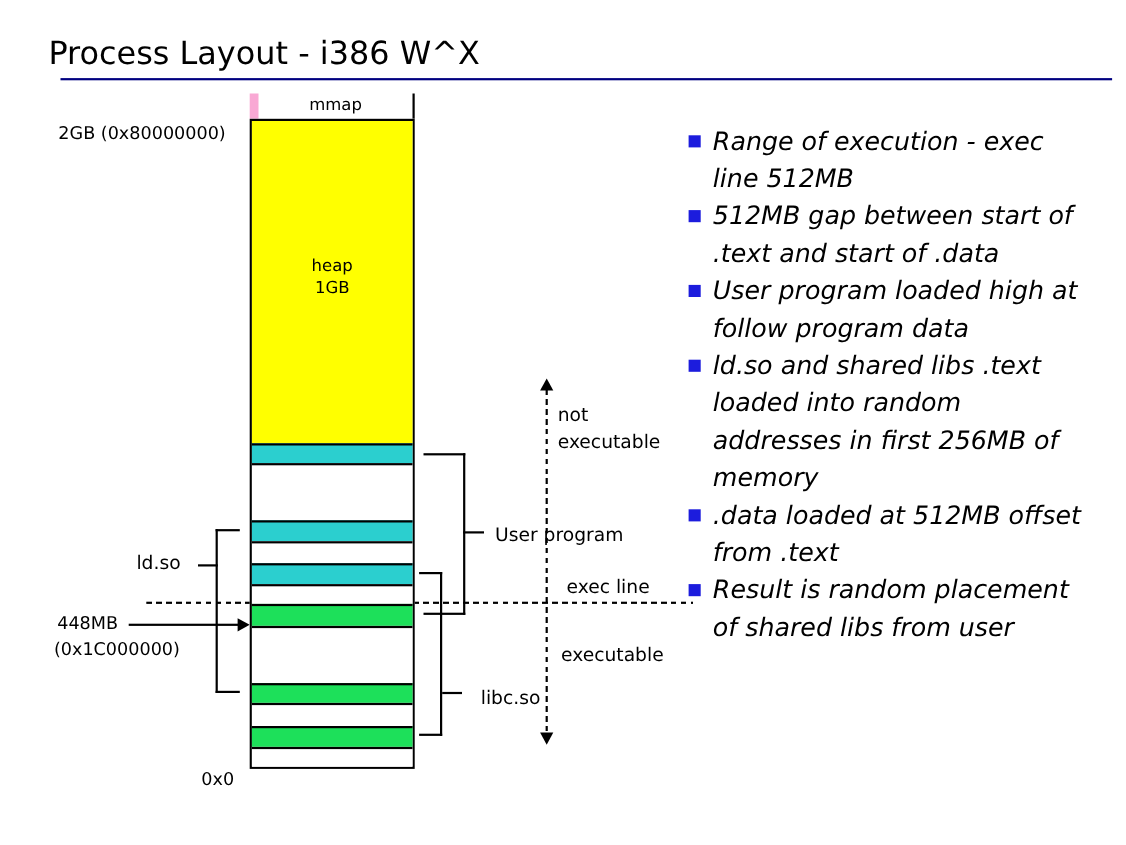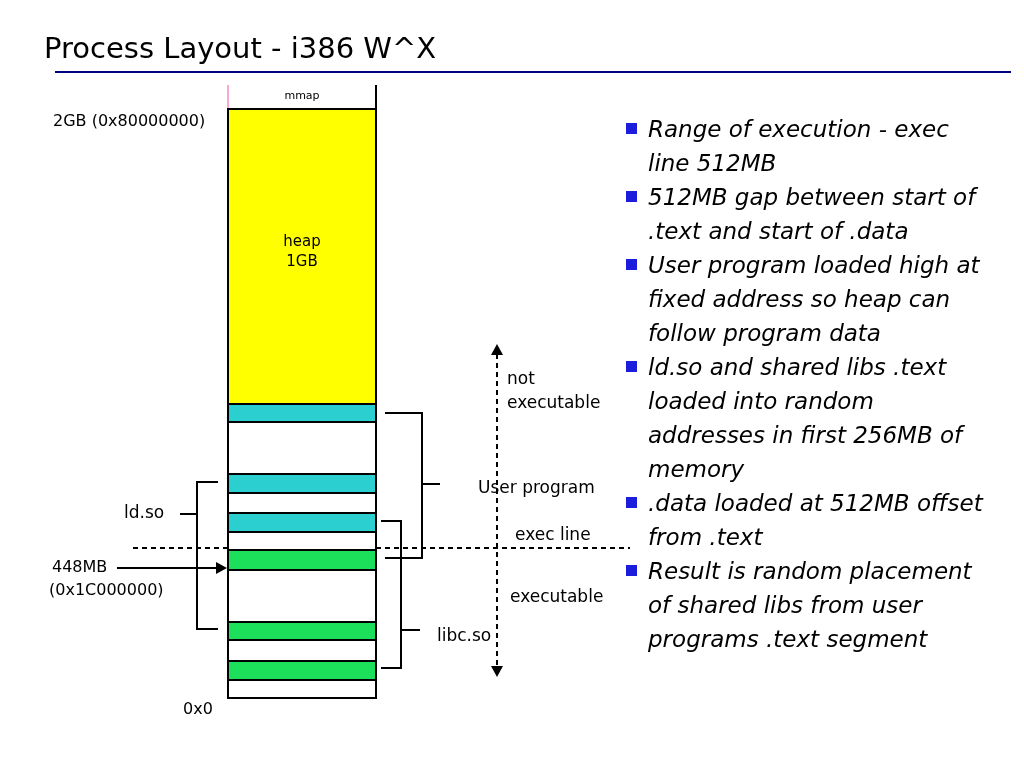--- a/index.html
+++ b/index.html
@@ -9,43 +9,43 @@
   }
   .abs { position:absolute; }
 
   
   .title { left:44px; top:31px; font-size:29px; font-weight:400; letter-spacing:0px; }
   .title-rule { left:55px; top:71px; width:956px; height:2px; background:var(--title_rule,#000080); }
 
   
   .bar-top {
     left:227px; top:85px; width:150px; height:23px; box-sizing:border-box;
-    border-left:2px solid #f9a8d4; border-right:2px solid #000;
-    text-align:center; font-size:11px; line-height:21px;
+    border-left:8px solid #f9a8d4; border-right:2px solid #000;
+    text-align:center; font-size:15px; line-height:21px;
   }
   .bar-body {
     left:227px; top:108px; width:150px; box-sizing:border-box;
     border:2px solid #000; z-index:2; background:#fff;
   }
   .seg { width:100%; border-top:2px solid #000; }
   .seg:first-child { border-top:none; }
   .heap-label {
     left:227px; top:231px; width:150px; text-align:center;
     font-size:15px; line-height:20px; z-index:3;
   }
 
   
   .lbl { font-size:16px; white-space:nowrap; }
   .lbl2 { font-size:17px; white-space:nowrap; }
   .addr-2gb { left:53px; top:111px; }
   .ldso { left:124px; top:502px; }
   .addr-448 { left:52px; top:557px; }
   .addr-1c { left:49px; top:580px; }
   .addr-0 { left:183px; top:699px; }
-  .user-program { left:450px; top:477px; z-index:4;margin-left:28px; }
+  .user-program { left:450px; top:477px; z-index:4; }
   .execline-lbl { left:515px; top:524px; z-index:4; }
   .notexec { left:507px; top:366px; line-height:24px; z-index:4; }
   .exec { left:510px; top:586px; z-index:4; }
   .libcso { left:437px; top:625px; z-index:4; }
 
   
   .hline { height:2px; background:#000; }
   .vline { width:2px; background:#000; }
 
   
@@ -153,21 +153,20 @@
         <span class="bullet-square"></span>
         <div class="bullet-lines">
           <div>512MB gap between start of</div>
           <div>.text and start of .data</div>
         </div>
       </div>
       <div class="bullet-item">
         <span class="bullet-square"></span>
         <div class="bullet-lines">
           <div>User program loaded high at</div>
-          <div>fixed address so heap can</div>
           <div>follow program data</div>
         </div>
       </div>
       <div class="bullet-item">
         <span class="bullet-square"></span>
         <div class="bullet-lines">
           <div>ld.so and shared libs .text</div>
           <div>loaded into random</div>
           <div>addresses in first 256MB of</div>
           <div>memory</div>
@@ -178,18 +177,17 @@
         <div class="bullet-lines">
           <div>.data loaded at 512MB offset</div>
           <div>from .text</div>
         </div>
       </div>
       <div class="bullet-item">
         <span class="bullet-square"></span>
         <div class="bullet-lines">
           <div>Result is random placement</div>
           <div>of shared libs from user</div>
-          <div>programs .text segment</div>
         </div>
       </div>
     </div>
 
 </div>
 
 </body></html>

